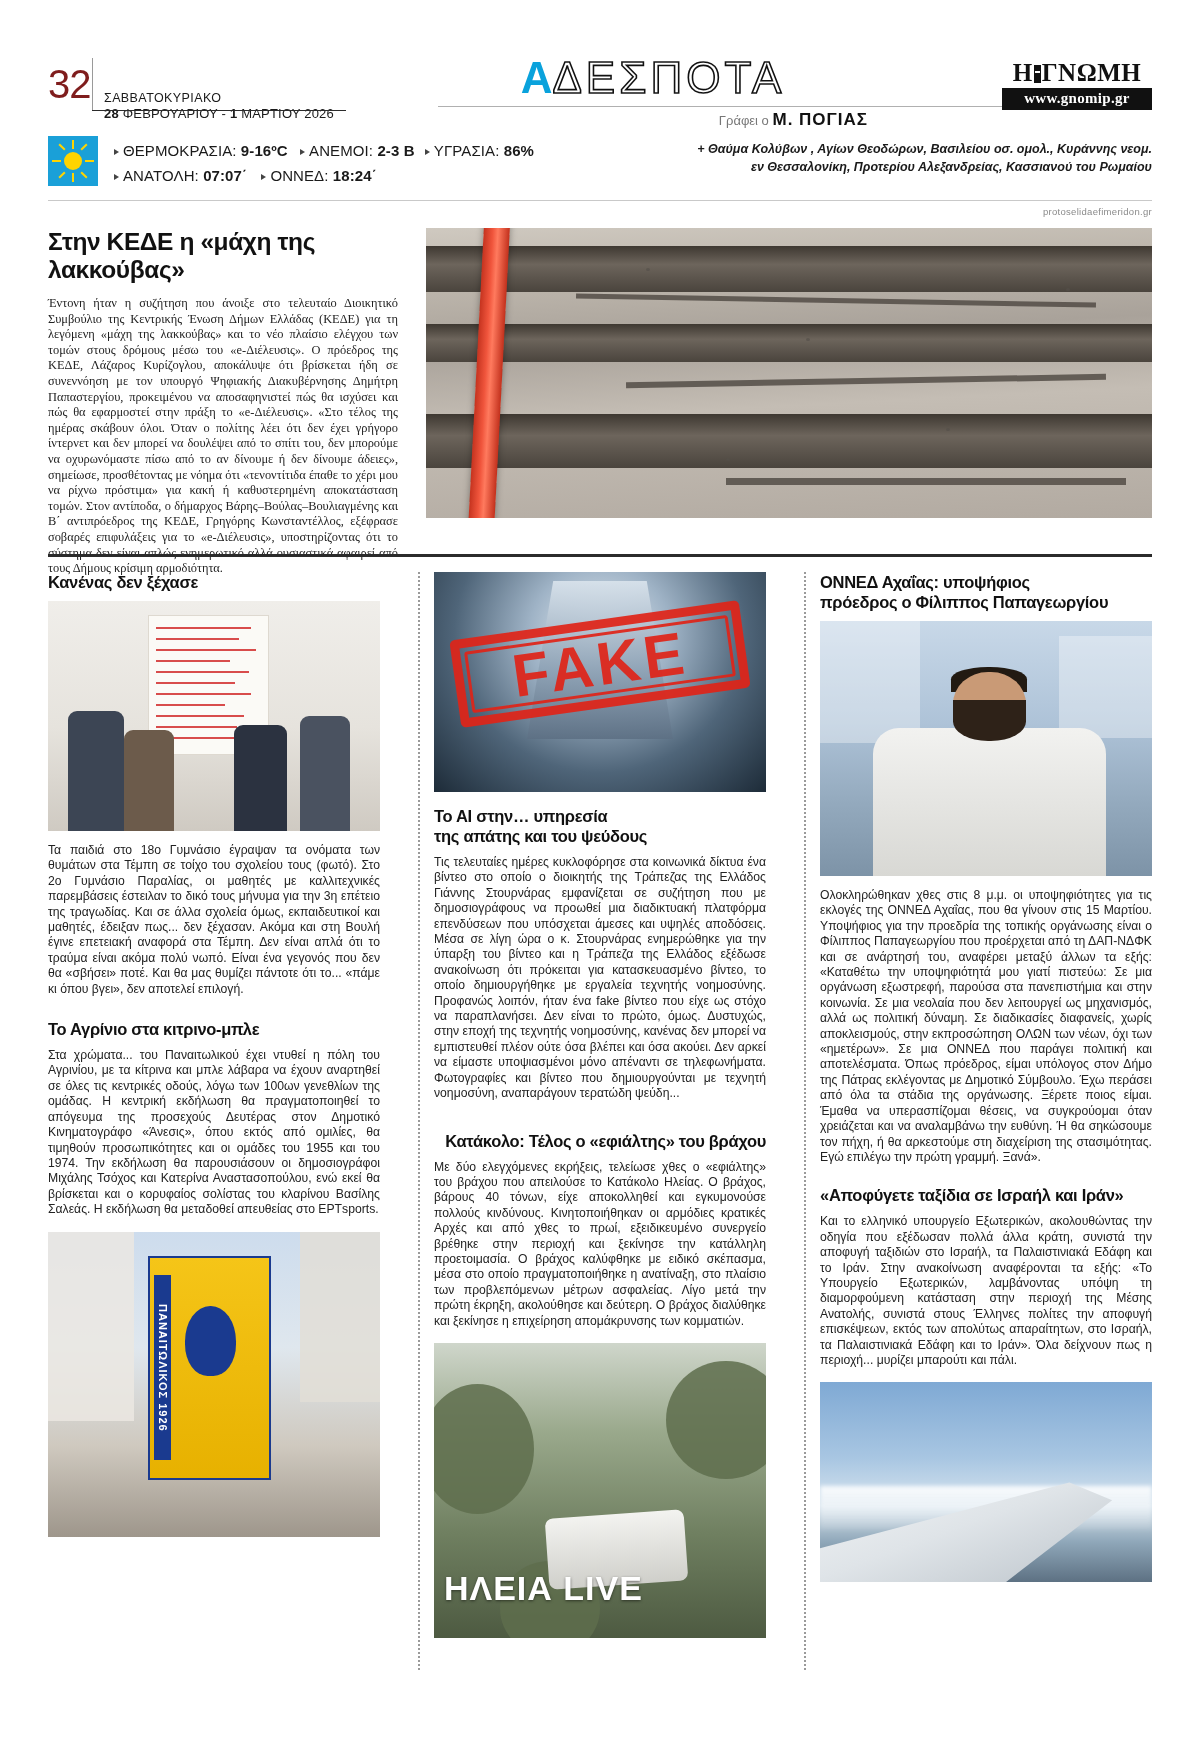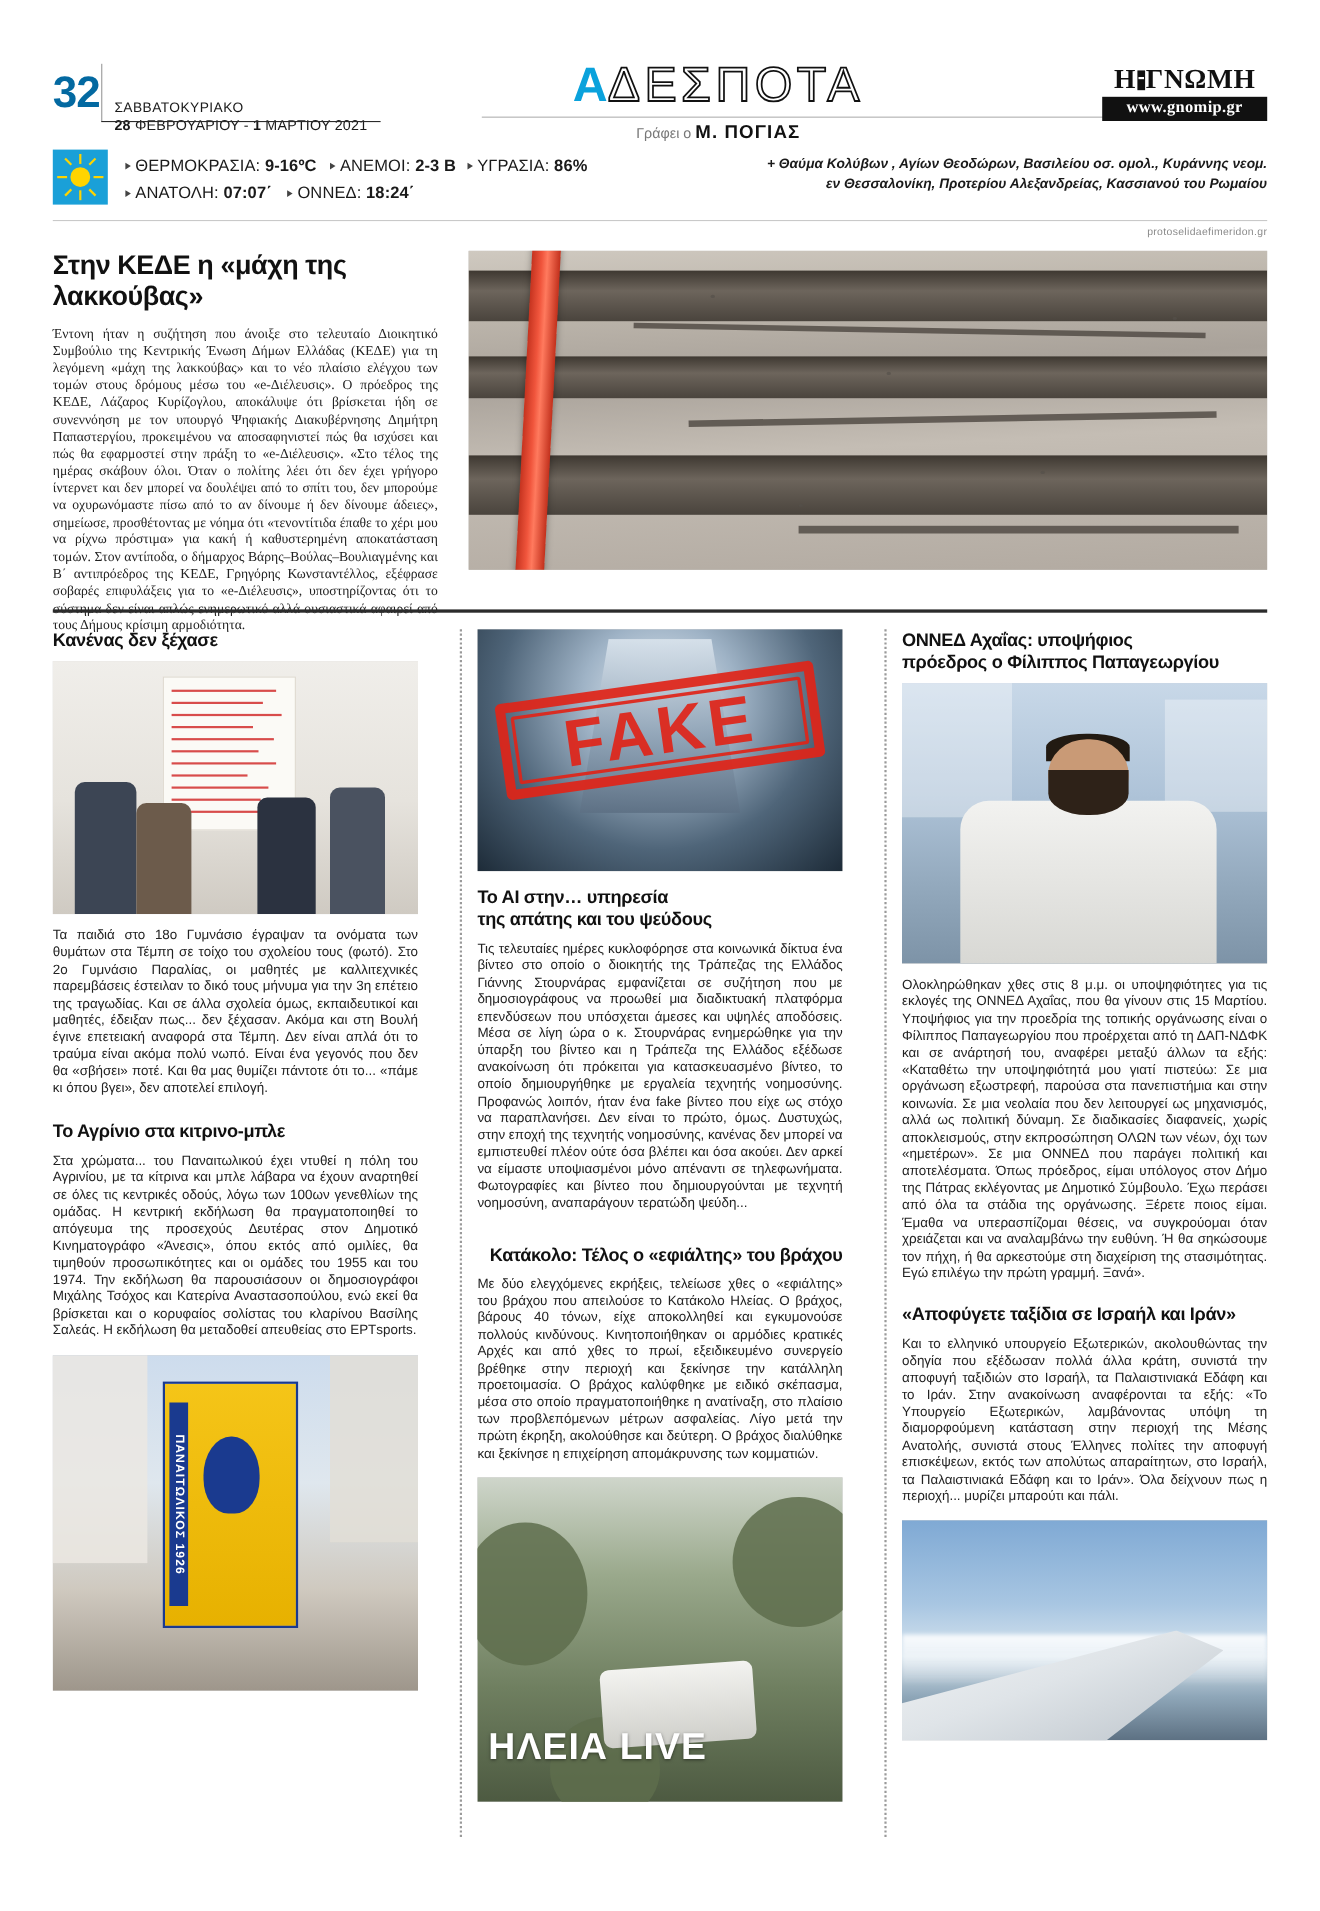--- a/index.html
+++ b/index.html
@@ -18,23 +18,23 @@
     box-sizing:border-box;
     padding:0;
   }
 
   
   .masthead{
     position:absolute;left:48px;top:62px;width:1104px;height:62px;
   }
   .folio{
     position:absolute;left:0;top:0;
-    font-size:40px;font-weight:700;letter-spacing:-1px;
-    font-family:"Liberation Sans",sans-serif;
-    color:#0369a1;line-height:44px;
+    font-size:40px;font-weight:400;letter-spacing:-1px;
+    font-family:"Liberation Sans",sans-serif;
+    color:#7f1d1d;line-height:44px;
   }
   .folio-rule{
     position:absolute;left:44px;top:-4px;width:1px;height:52px;background:#9a9a9a;
   }
   .dateblock{
     position:absolute;left:56px;top:6px;
     line-height:16px;
   }
   .dateblock .dow{
     font-size:12.5px;letter-spacing:.4px;color:#1a1a1a;
@@ -64,21 +64,21 @@
   }
   .bigtitle .hollow{
     color:transparent;
     -webkit-text-stroke:1.6px #111;
     font-weight:400;
   }
   .title-rule{
     position:absolute;left:390px;top:44px;width:700px;height:1px;background:#b0b0b0;
   }
   .byline{
-    position:absolute;left:390px;top:48px;width:430px;text-align:center;
+    position:absolute;left:390px;top:48px;width:430px;text-align:right;
     font-size:13px;color:#777;font-family:"Liberation Sans",sans-serif;
   }
   .byline b{
     color:#111;font-size:17px;letter-spacing:1px;font-weight:700;
   }
 
   .logo{
     position:absolute;right:0;top:-2px;width:150px;
   }
   .logo-name{
@@ -339,21 +339,21 @@
 </head>
 <body>
 
 <div class="page">
 
   <div class="masthead">
     <div class="folio-rule"></div>
     <div class="folio">32</div>
     <div class="dateblock">
       <div class="dow">ΣΑΒΒΑΤΟΚΥΡΙΑΚΟ</div>
-      <div class="dt"><b>28</b><span> ΦΕΒΡΟΥΑΡΙΟΥ - </span><b>1</b><span> ΜΑΡΤΙΟΥ 2021</span></div>
+      <div class="dt"><b>28</b><span> ΦΕΒΡΟΥΑΡΙΟΥ - </span><b>1</b><span> ΜΑΡΤΙΟΥ 2026</span></div>
     </div>
     <div class="date-underline"></div>
 
     <div class="title-wrap">
       <div class="bigtitle"><span class="a">Α</span><span class="hollow">ΔΕΣΠΟΤΑ</span></div>
     </div>
     <div class="title-rule"></div>
     <div class="byline"><span>Γράφει ο </span><b>Μ. ΠΟΓΙΑΣ</b></div>
 
     <div class="logo">

